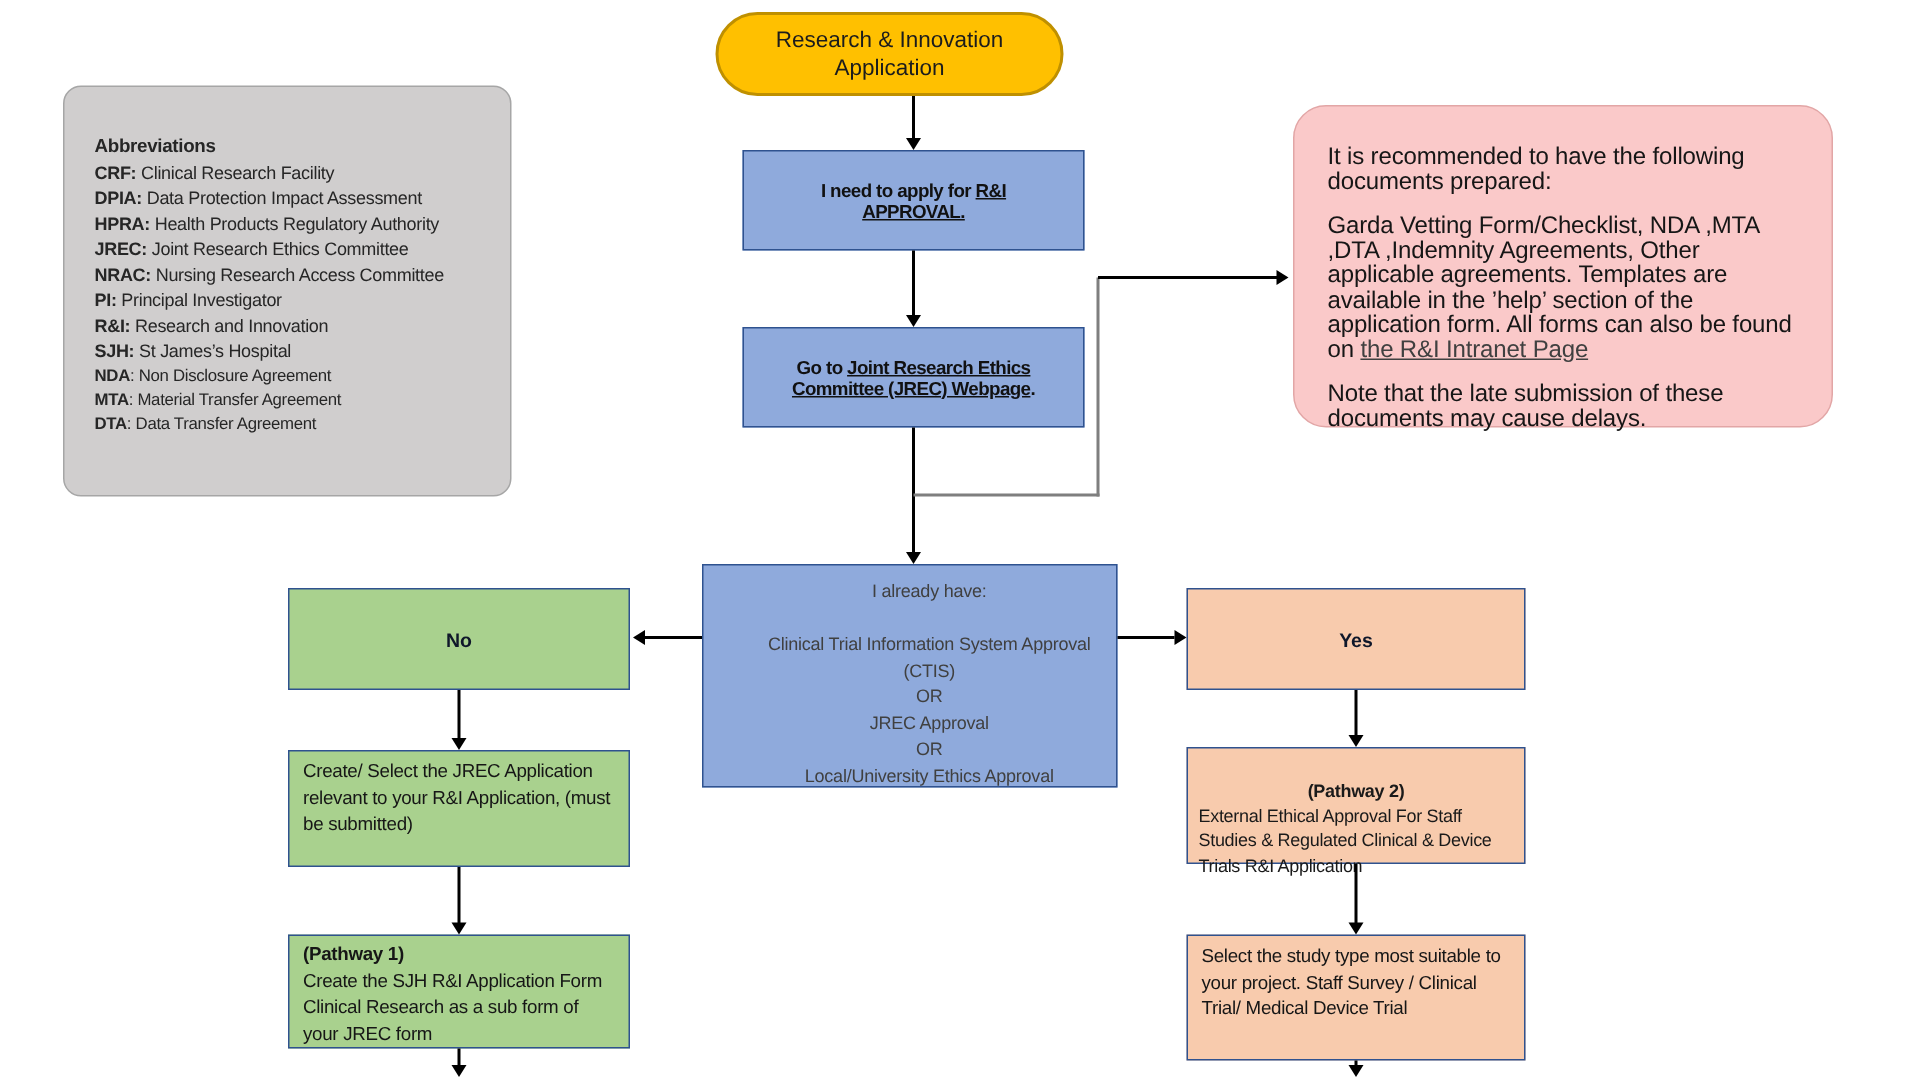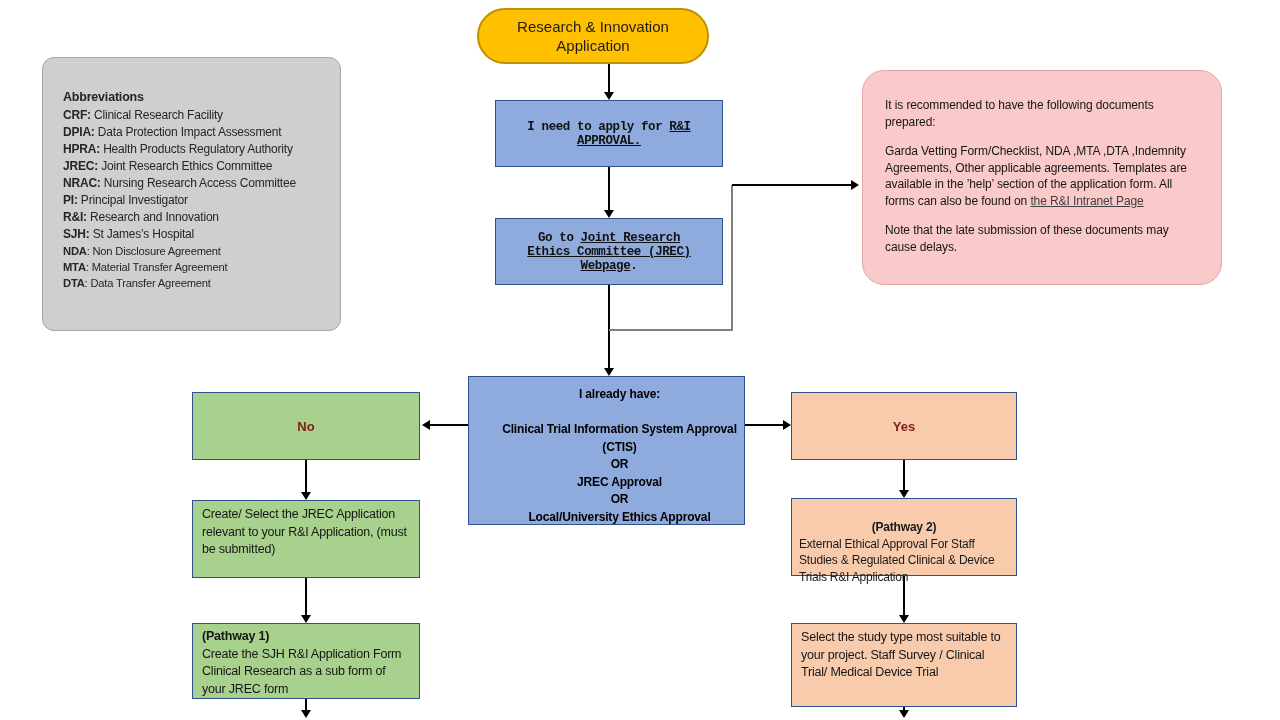--- a/index.html
+++ b/index.html
@@ -14,37 +14,37 @@
   .stadium{
     position:absolute;box-sizing:border-box;background:#ffc000;border:2px solid #bf9000;
     border-radius:30px;display:flex;flex-direction:column;align-items:center;justify-content:center;
     font-size:15px;color:#1c1c1c;line-height:19px;
   }
   .panel{position:absolute;box-sizing:border-box;}
   .gray-panel{background:#d0cece;border:1px solid #a6a6a6;border-radius:12px;}
   .pink-panel{background:#fac9c9;border:1px solid #e2a6a6;border-radius:22px;}
 
   .center-text{display:flex;align-items:center;justify-content:center;text-align:center;}
-  .step-blue{font-size:12.5px;font-weight:bold;letter-spacing:-0.4px;color:#111;padding:4px 20px;font-family:Liberation Mono, monospace;}
+  .step-blue{font-size:12.5px;font-weight:bold;letter-spacing:-0.4px;color:#111;padding:4px 20px;}
   .step-blue .u{text-decoration:underline;}
-  .decision{font-size:12px;font-weight:bold;letter-spacing:-0.15px;color:#000000;text-align:center;padding-top:9px;padding-left:26px;}
+  .decision{font-size:12px;font-weight:normal;letter-spacing:-0.15px;color:#404040;text-align:center;padding-top:9px;padding-left:26px;}
   .decision .dline{line-height:17.5px;}
   .decision .spacer{height:17.5px;}
-  .yn{font-size:13px;font-weight:bold;color:#7f1d1d;}
+  .yn{font-size:13px;font-weight:bold;color:#0f172a;}
   .body-box{font-size:12.5px;line-height:17.5px;letter-spacing:-0.2px;padding:5px 9px;color:#161616;}
   .pw-title-left{font-weight:bold;}
   .pw-title-center{font-weight:bold;text-align:center;}
   .pw-body{font-size:12px;line-height:16.5px;letter-spacing:-0.2px;}
 
   .abbr{padding:31px 14px 0 20px;font-size:12px;line-height:17px;letter-spacing:-0.2px;color:#262626;}
   .abbr-title{font-weight:bold;font-size:12.5px;margin-bottom:1px;}
   .abbr-line b{font-weight:bold;}
   .abbr-line.small{font-size:11.2px;line-height:16.2px;}
 
-  .note{padding:26px 22px 0 22px;font-size:12px;line-height:16.5px;letter-spacing:-0.1px;color:#161616;}
+  .note{padding:26px 22px 0 22px;font-size:16px;line-height:16.5px;letter-spacing:-0.1px;color:#161616;}
   .note p{margin:0 0 13px 0;}
   .note a{color:#404040;text-decoration:underline;cursor:pointer;}
 
   .vline{position:absolute;width:2px;background:#000;}
   .hline{position:absolute;height:2px;background:#000;}
   .gline{background:#7f7f7f;}
   .ah-d{position:absolute;width:0;height:0;border-left:5px solid transparent;border-right:5px solid transparent;border-top:8px solid #000;}
   .ah-l{position:absolute;width:0;height:0;border-top:5px solid transparent;border-bottom:5px solid transparent;border-right:8px solid #000;}
   .ah-r{position:absolute;width:0;height:0;border-top:5px solid transparent;border-bottom:5px solid transparent;border-left:8px solid #000;}
 </style>

